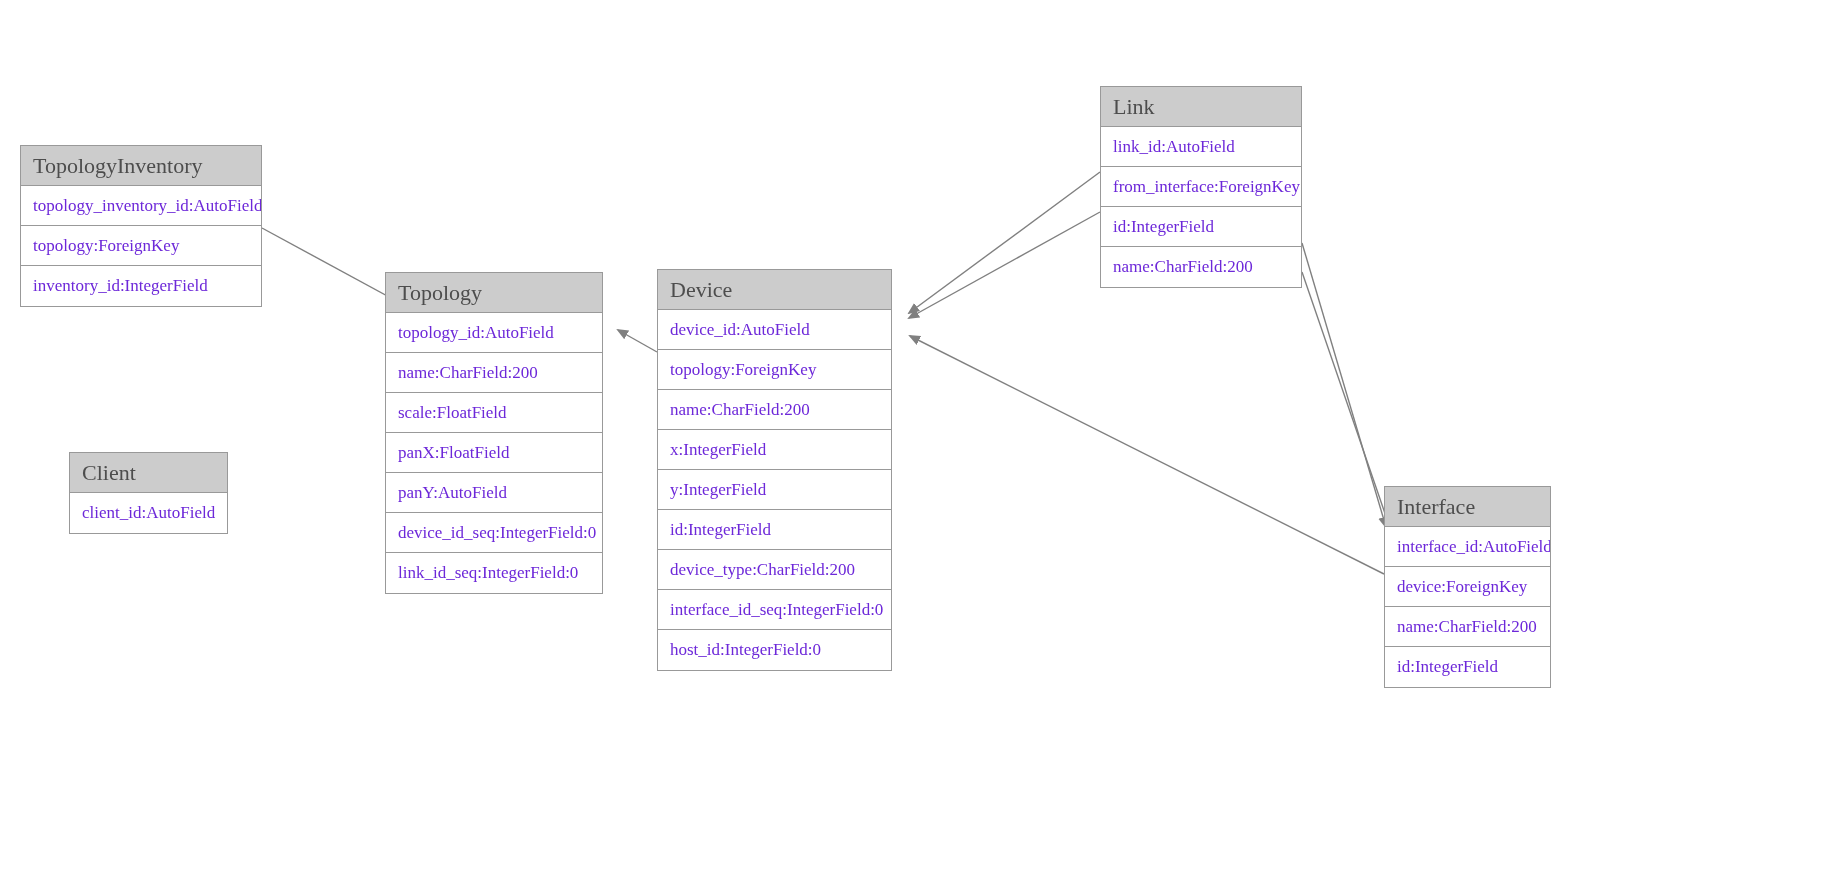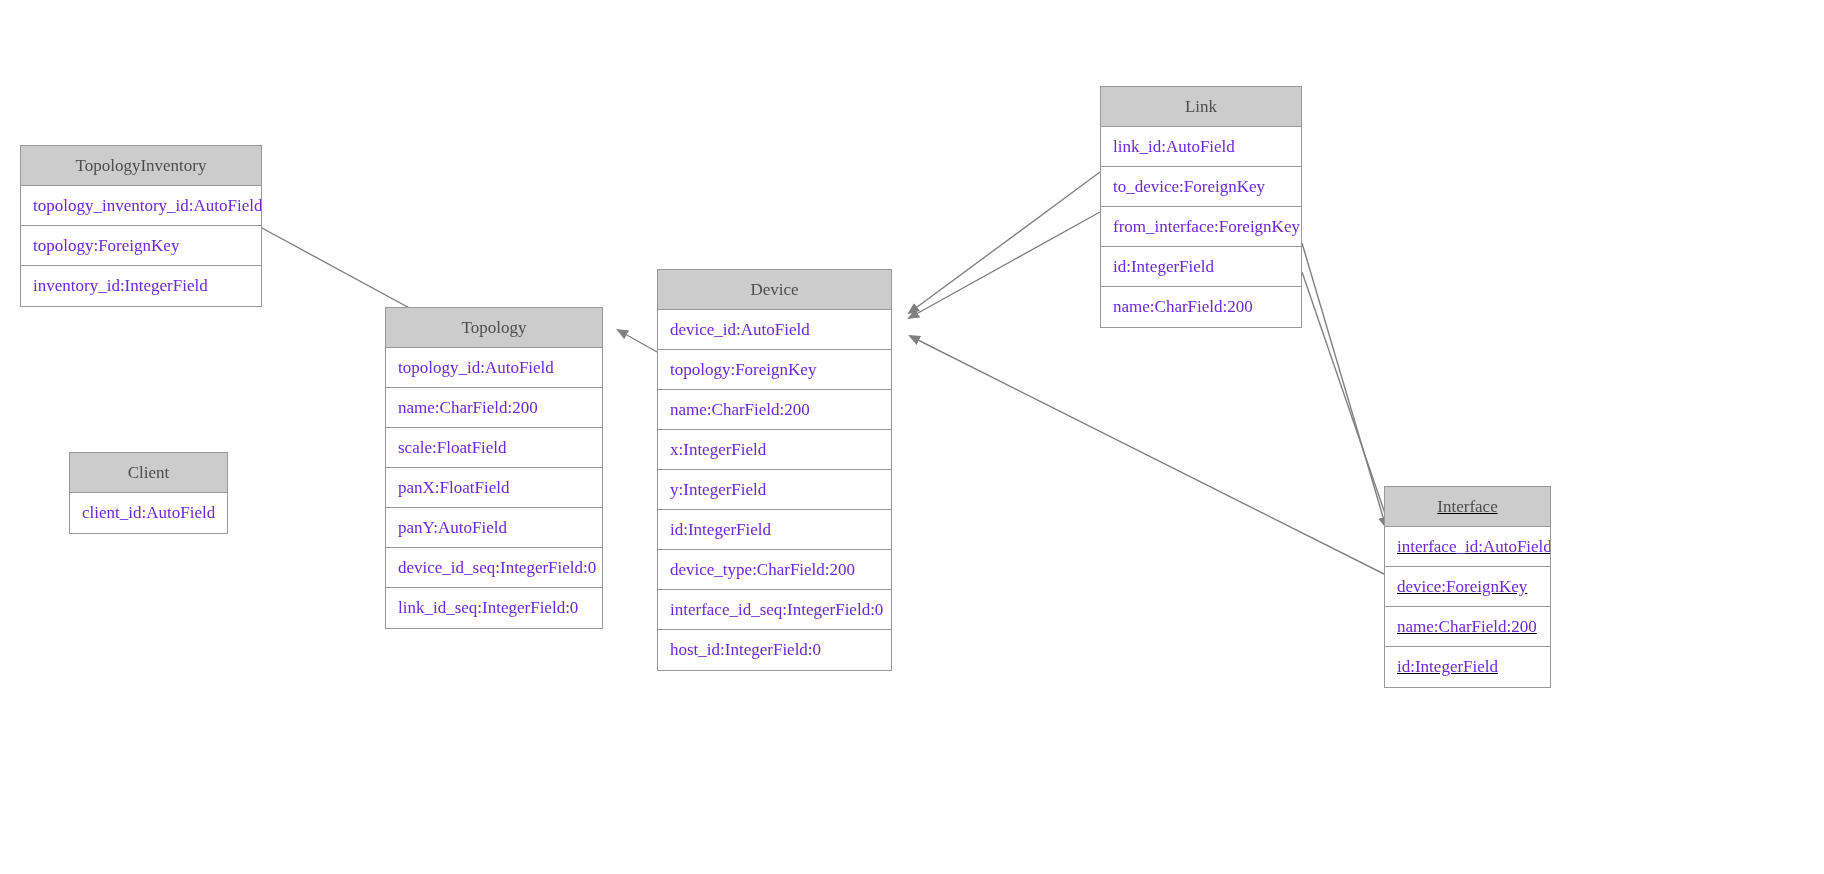--- a/index.html
+++ b/index.html
@@ -28,26 +28,26 @@
     box-sizing: border-box;
     border: 1px solid #999999;
     background: #ffffff;
     z-index: 2;
   }
   .entity-title {
     box-sizing: border-box;
     background: #cccccc;
     color: #4d4d4d;
     border-bottom: 1px solid #999999;
-    font-size: 17px;
+    font-size: 22px;
     line-height: 39px;
     height: 40px;
+    padding-left: 12px;
     white-space: nowrap;
     overflow: hidden;
-    text-align: center;
   }
   .entity-field {
     box-sizing: border-box;
     color: #6d28d9;
     font-size: 17px;
     line-height: 39px;
     height: 40px;
     padding-left: 12px;
     border-bottom: 1px solid #999999;
     white-space: nowrap;
@@ -103,21 +103,21 @@
     <div class="entity-field">topology_inventory_id:AutoField</div>
     <div class="entity-field">topology:ForeignKey</div>
     <div class="entity-field last">inventory_id:IntegerField</div>
   </div>
 
   <div class="entity" style="left:69px; top:452px; width:159px;">
     <div class="entity-title">Client</div>
     <div class="entity-field last">client_id:AutoField</div>
   </div>
 
-  <div class="entity" style="left:385px; top:272px; width:218px;margin-top:35px;">
+  <div class="entity" style="left:385px; top:272px; width:218px;">
     <div class="entity-title">Topology</div>
     <div class="entity-field">topology_id:AutoField</div>
     <div class="entity-field">name:CharField:200</div>
     <div class="entity-field">scale:FloatField</div>
     <div class="entity-field">panX:FloatField</div>
     <div class="entity-field">panY:AutoField</div>
     <div class="entity-field">device_id_seq:IntegerField:0</div>
     <div class="entity-field last">link_id_seq:IntegerField:0</div>
   </div>
 
@@ -130,27 +130,26 @@
     <div class="entity-field">y:IntegerField</div>
     <div class="entity-field">id:IntegerField</div>
     <div class="entity-field">device_type:CharField:200</div>
     <div class="entity-field">interface_id_seq:IntegerField:0</div>
     <div class="entity-field last">host_id:IntegerField:0</div>
   </div>
 
   <div class="entity" style="left:1100px; top:86px; width:202px;">
     <div class="entity-title">Link</div>
     <div class="entity-field">link_id:AutoField</div>
-    <div class="entity-field">to_device:ForeignKey</div>
     <div class="entity-field">from_interface:ForeignKey</div>
     <div class="entity-field">id:IntegerField</div>
     <div class="entity-field last">name:CharField:200</div>
   </div>
 
-  <div class="entity" style="left:1384px; top:486px; width:167px;text-decoration:underline;">
+  <div class="entity" style="left:1384px; top:486px; width:167px;">
     <div class="entity-title">Interface</div>
     <div class="entity-field">interface_id:AutoField</div>
     <div class="entity-field">device:ForeignKey</div>
     <div class="entity-field">name:CharField:200</div>
     <div class="entity-field last">id:IntegerField</div>
   </div>
 
 </div>
 
 </body></html>

